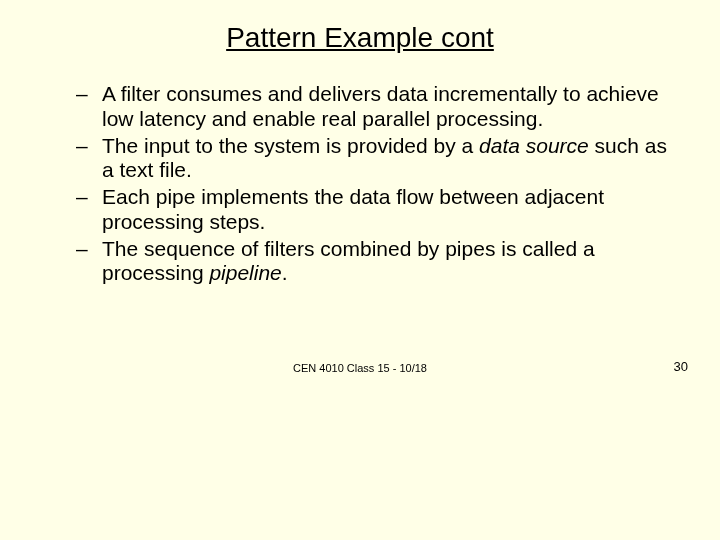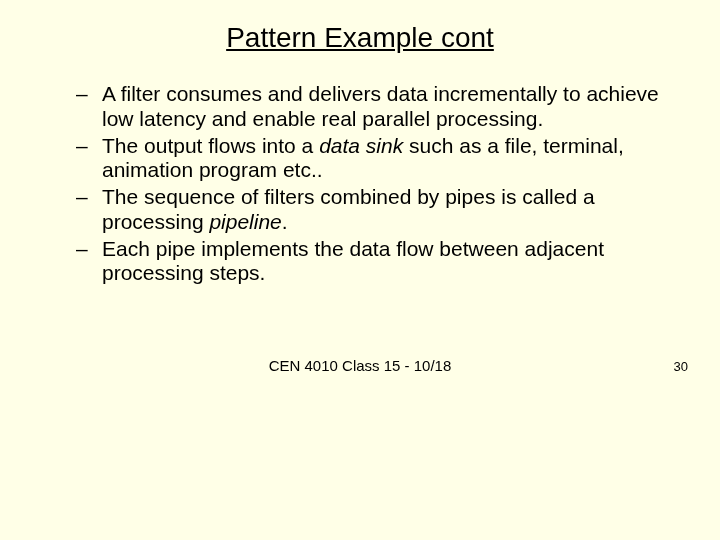--- a/index.html
+++ b/index.html
@@ -47,37 +47,37 @@
   }
   .italic {
     font-style: italic;
   }
   .footer-center {
     position: absolute;
     bottom: 14px;
     width: 100%;
     left: 0;
     text-align: center;
-    font-size: 15px;
+    font-size: 11px;
   }
   .footer-right {
     position: absolute;
     bottom: 14px;
     right: 32px;
     font-size: 13px;
   }
 </style>
 </head>
 <body>
 
 <div class="slide">
   <h1 class="title">Pattern Example cont</h1>
 
   <ul class="bullets">
     <li><span>A filter consumes and delivers data incrementally to achieve low latency and enable real parallel processing.</span><span class="italic"></span><span></span></li>
-    <li><span>The output flows into a </span><span class="italic">data sink</span><span> such as a file, terminal, animation program etc..</span></li>
+    <li><span>The input to the system is provided by a </span><span class="italic">data source</span><span> such as a text file.</span></li>
+    <li><span>Each pipe implements the data flow between adjacent processing steps.</span><span class="italic"></span><span></span></li>
     <li><span>The sequence of filters combined by pipes is called a processing </span><span class="italic">pipeline</span><span>.</span></li>
-    <li><span>Each pipe implements the data flow between adjacent processing steps.</span><span class="italic"></span><span></span></li>
   </ul>
 
   <div class="footer-center">CEN 4010 Class 15 - 10/18</div>
   <div class="footer-right">30</div>
 </div>
 
 </body></html>

